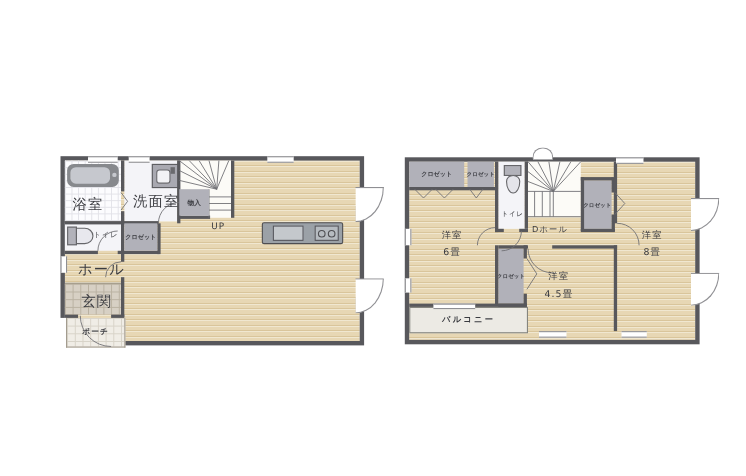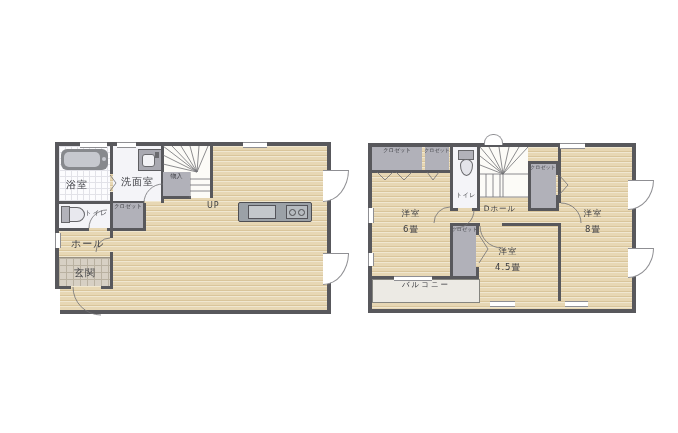--- a/index.html
+++ b/index.html
@@ -1,22 +1,22 @@
 <!DOCTYPE html>
 <html><head>
 <meta charset="utf-8">
 <style>
   html,body{margin:0;padding:0;background:#fff;font-family:"DejaVu Sans",sans-serif;}
   #canvas{position:relative;width:678px;height:433px;background:#ffffff;overflow:hidden;}
   .abs{position:absolute;}
   .plan{position:absolute;border:4px solid #58585c;background:repeating-linear-gradient(to bottom,#f0e7d0 0,#f0e7d0 1px,#e7d7b4 1px,#e7d7b4 4px,#d9c59b 4px,#d9c59b 5px);}
   .wall{position:absolute;background:#58585c;}
   .thinline{position:absolute;background:#9a9284;}
-  .lbl{position:absolute;color:#3a3b40;white-space:nowrap;font-size:10px;letter-spacing:1px;line-height:1;}
-  .cbox{display:flex;justify-content:center;color:#3a3b40;white-space:nowrap;}
+  .lbl{position:absolute;color:#3a3b40;white-space:nowrap;font-size:13px;letter-spacing:1px;line-height:1;}
+  .cbox{display:flex;align-items:center;justify-content:center;color:#3a3b40;white-space:nowrap;font-weight:bold;}
   .closet{background:#b1b1b9;}
   .tile{background-color:#fcfcfe;background-image:linear-gradient(#e2e2e8 1px,transparent 1px),linear-gradient(90deg,#e2e2e8 1px,transparent 1px);background-size:6px 6px;}
   .white{background:#f4f4f8;}
   .stairbg{background:#fcfbf7;}
   .gtile{background-color:#d7d0c4;background-image:linear-gradient(#b9b1a1 1px,transparent 1px),linear-gradient(90deg,#b9b1a1 1px,transparent 1px);background-size:7px 7px;}
   .ptile{background-color:#f0ede6;background-image:linear-gradient(#d8d3c8 1px,transparent 1px),linear-gradient(90deg,#d8d3c8 1px,transparent 1px);background-size:7px 7px;border:1px solid #a39c8f;border-top:none;}
   .win{position:absolute;background:#ffffff;border-top:1px solid #8f8f93;border-bottom:1px solid #8f8f93;}
   .winv{position:absolute;background:#ffffff;border-left:1px solid #8f8f93;border-right:1px solid #8f8f93;}
   .arc-out{position:absolute;background:#fff;border:1px solid #8f8f93;border-left:none;border-radius:0 0 100% 0;}
   .ovl{position:absolute;left:0;top:0;overflow:visible;pointer-events:none;}
@@ -29,20 +29,23 @@
 
 <div id="canvas">
 
   <div class="plan" id="plan1" style="left:55px;top:142px;width:268px;height:164px;">
 
     <div class="abs tile" style="left:0;top:0;width:51px;height:55px;"></div>
     <div class="abs white" style="left:54px;top:0;width:48px;height:55px;"></div>
     <div class="abs stairbg" style="left:104px;top:0;width:47px;height:52px;"></div>
     <div class="abs white" style="left:0;top:57px;width:51px;height:25px;"></div>
     <div class="abs gtile" style="left:0;top:112px;width:51px;height:28px;"></div>
+    <div class="abs ptile" style="left:1px;top:143px;width:52px;height:26px;">
+      <div class="cbox" style="width:100%;height:100%;font-size:7px;letter-spacing:1px;">ポーチ</div>
+    </div>
 
     <div class="abs" style="left:2px;top:3px;width:47px;height:21px;background:#87898d;border-radius:6px;">
       <div class="abs" style="left:3px;top:3px;width:36px;height:15px;background:#c6c8ce;border-radius:5px;"></div>
       <div class="abs" style="left:41px;top:8px;width:4px;height:4px;background:#c6c8ce;border-radius:50%;"></div>
     </div>
 
     <div class="abs" style="left:79px;top:3px;width:23px;height:20px;background:#a9a9b1;border:1px solid #5e5e62;">
       <div class="abs" style="left:3px;top:4px;width:11px;height:11px;background:#f2f2f5;border-radius:3px;border:1px solid #6a6a6e;"></div>
       <div class="abs" style="left:16px;top:2px;width:4px;height:6px;background:#6a6a6e;"></div>
     </div>
@@ -97,21 +100,21 @@
     <div class="abs closet cbox cn" style="left:104px;top:26px;width:27px;height:24px;font-size:6px;">
       <span>物入</span>
     </div>
 
     <div class="abs closet cbox cn" style="left:54px;top:57px;width:30px;height:25px;">
       <span>クロゼット</span>
     </div>
 
     <div class="lbl" style="left:7px;top:34px;">浴室</div>
     <div class="lbl" style="left:62px;top:31px;">洗面室</div>
-    <div class="lbl" style="left:148px;top:56px;font-size:8px;">UP</div>
+    <div class="lbl" style="left:133px;top:56px;font-size:8px;">UP</div>
     <div class="lbl" style="left:26px;top:64px;font-size:6.5px;">トイレ</div>
     <div class="lbl" style="left:12px;top:93px;">ホール</div>
     <div class="lbl" style="left:15px;top:122px;">玄関</div>
   </div>
 
   <div class="plan" id="plan2" style="left:368px;top:143px;width:260px;height:162px;">
 
     <div class="abs closet cbox cn" style="left:0;top:0;width:50px;height:23px;">
       <span>クロゼット</span>
     </div>

